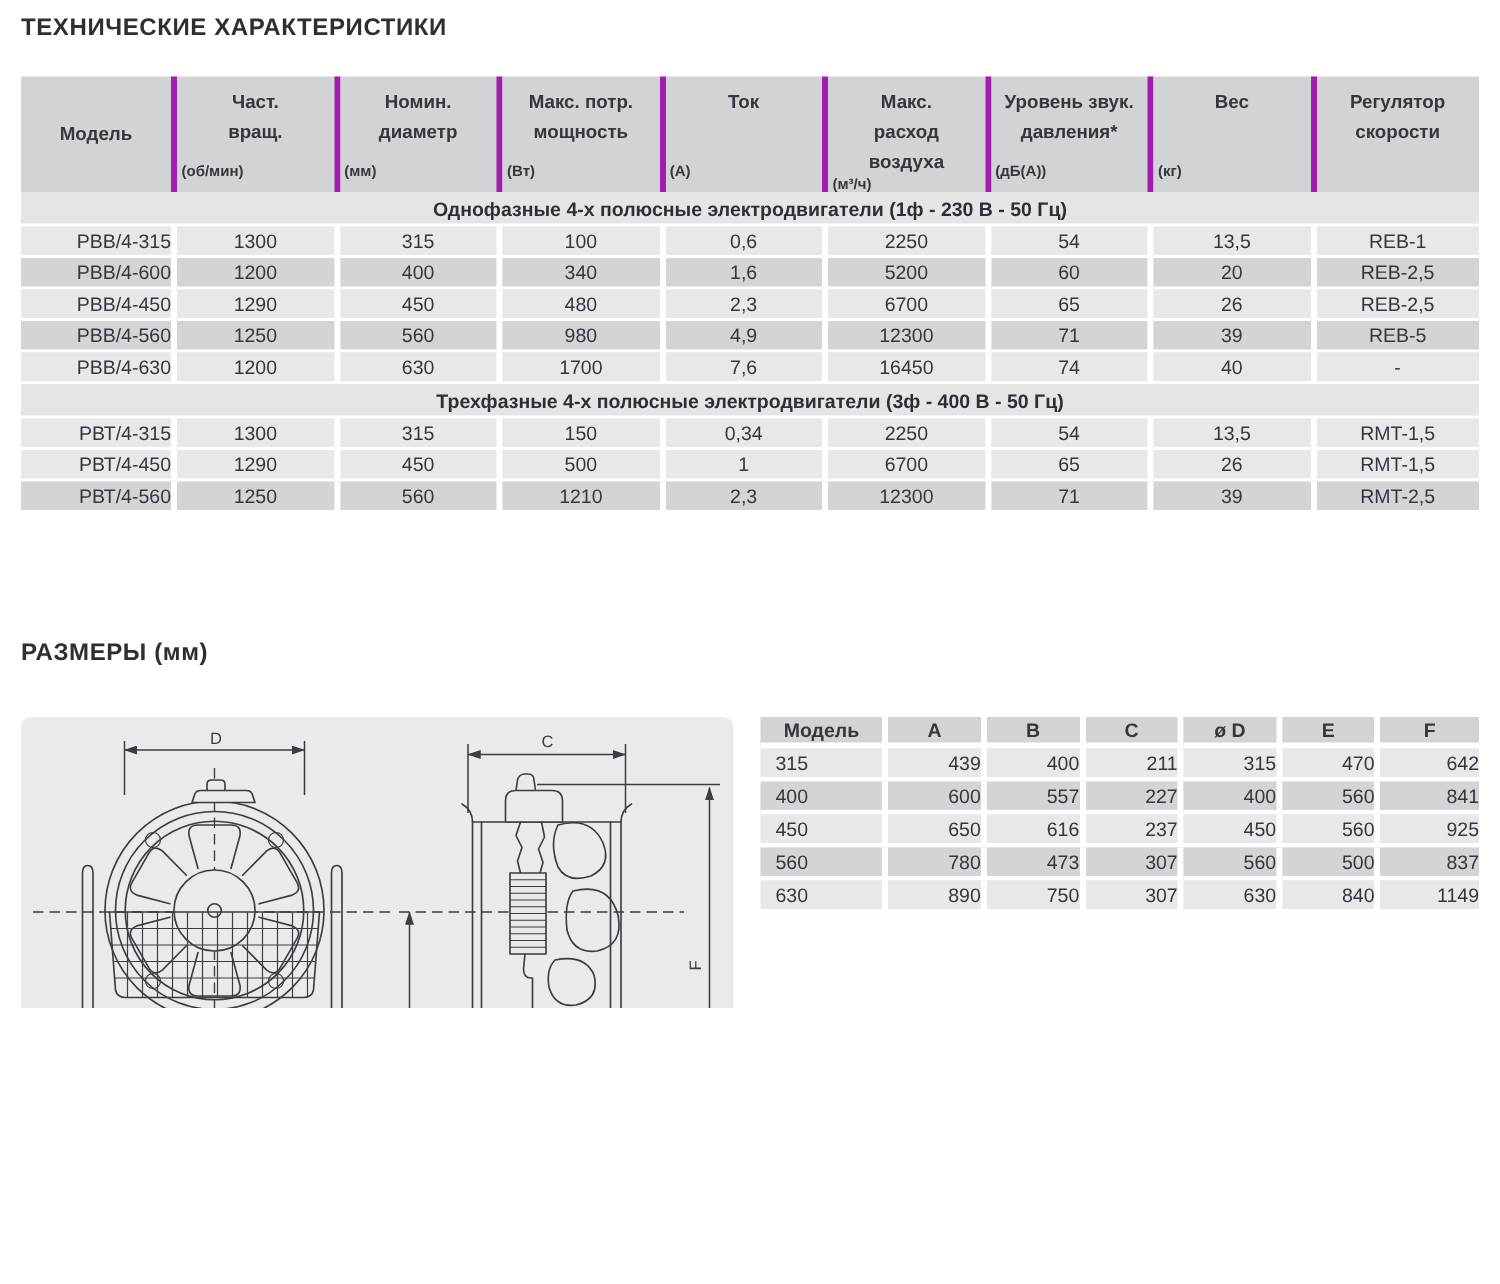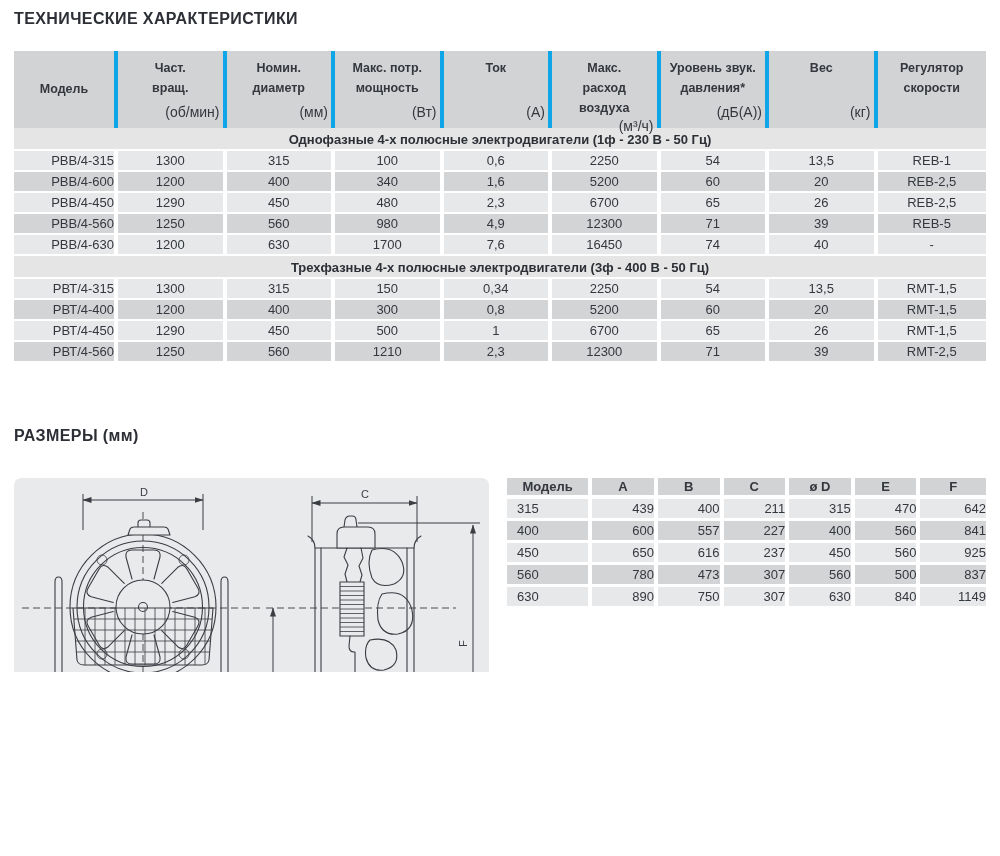--- a/index.html
+++ b/index.html
@@ -8,25 +8,25 @@
   }
   *{margin:0;padding:0;box-sizing:border-box}
   body{background:#fff;font-family:"Liberation Sans",sans-serif;}
   #page{position:relative;width:1000px;height:672px;background:#fff;overflow:hidden}
   .h1{position:absolute;font-size:16px;font-weight:700;color:var(--title);letter-spacing:.4px}
   #specs-title{left:14px;top:10px}
   #dims-title{left:14px;top:427px}
 
   
   #specs-table{position:absolute;left:14px;top:51px;width:972px;border-collapse:separate;border-spacing:0;table-layout:fixed}
-  #specs-table th{background:var(--header-bg);border-right:4px solid #0ea5e9;padding:0;vertical-align:top}
+  #specs-table th{background:var(--header-bg);border-right:4px solid #a21caf;padding:0;vertical-align:top}
   #specs-table th:last-child{border-right:none}
   .hwrap{display:flex;flex-direction:column;height:77px;padding:7px 3px 8px}
   .hlabel{flex:1;font-weight:700;font-size:12.5px;line-height:1.6;color:var(--text);white-space:pre-line;text-align:center}
-  .hunit{font-weight:400;font-size:14px;color:var(--text);text-align:right}
+  .hunit{font-weight:700;font-size:10px;color:var(--text);text-align:left}
   th.center .hwrap{justify-content:center}
   th.center .hlabel{flex:0}
   #specs-table td{height:21px;font-size:13px;color:var(--text);text-align:center;
     border-right:4px solid #fff;border-bottom:2px solid #fff;padding:0;overflow:hidden;white-space:nowrap}
   #specs-table td:last-child{border-right:none}
   #specs-table tr.light td{background:var(--row-light)}
   #specs-table tr.dark td{background:var(--row-dark)}
   #specs-table td.model{text-align:right;padding-left:10px}
   #specs-table tr.band td{background:#e5e5e5;font-weight:700;font-size:13px;color:var(--title);height:22px;padding:4px 0 2px;white-space:normal}
 
@@ -199,31 +199,20 @@
         </tr>
         <tr class="light">
           <td class="model">РВТ/4-315</td>
           <td>1300</td>
           <td>315</td>
           <td>150</td>
           <td>0,34</td>
           <td>2250</td>
           <td>54</td>
           <td>13,5</td>
-          <td>RMT-1,5</td>
-        </tr>
-        <tr class="dark">
-          <td class="model">РВТ/4-400</td>
-          <td>1200</td>
-          <td>400</td>
-          <td>300</td>
-          <td>0,8</td>
-          <td>5200</td>
-          <td>60</td>
-          <td>20</td>
           <td>RMT-1,5</td>
         </tr>
         <tr class="light">
           <td class="model">РВТ/4-450</td>
           <td>1290</td>
           <td>450</td>
           <td>500</td>
           <td>1</td>
           <td>6700</td>
           <td>65</td>

